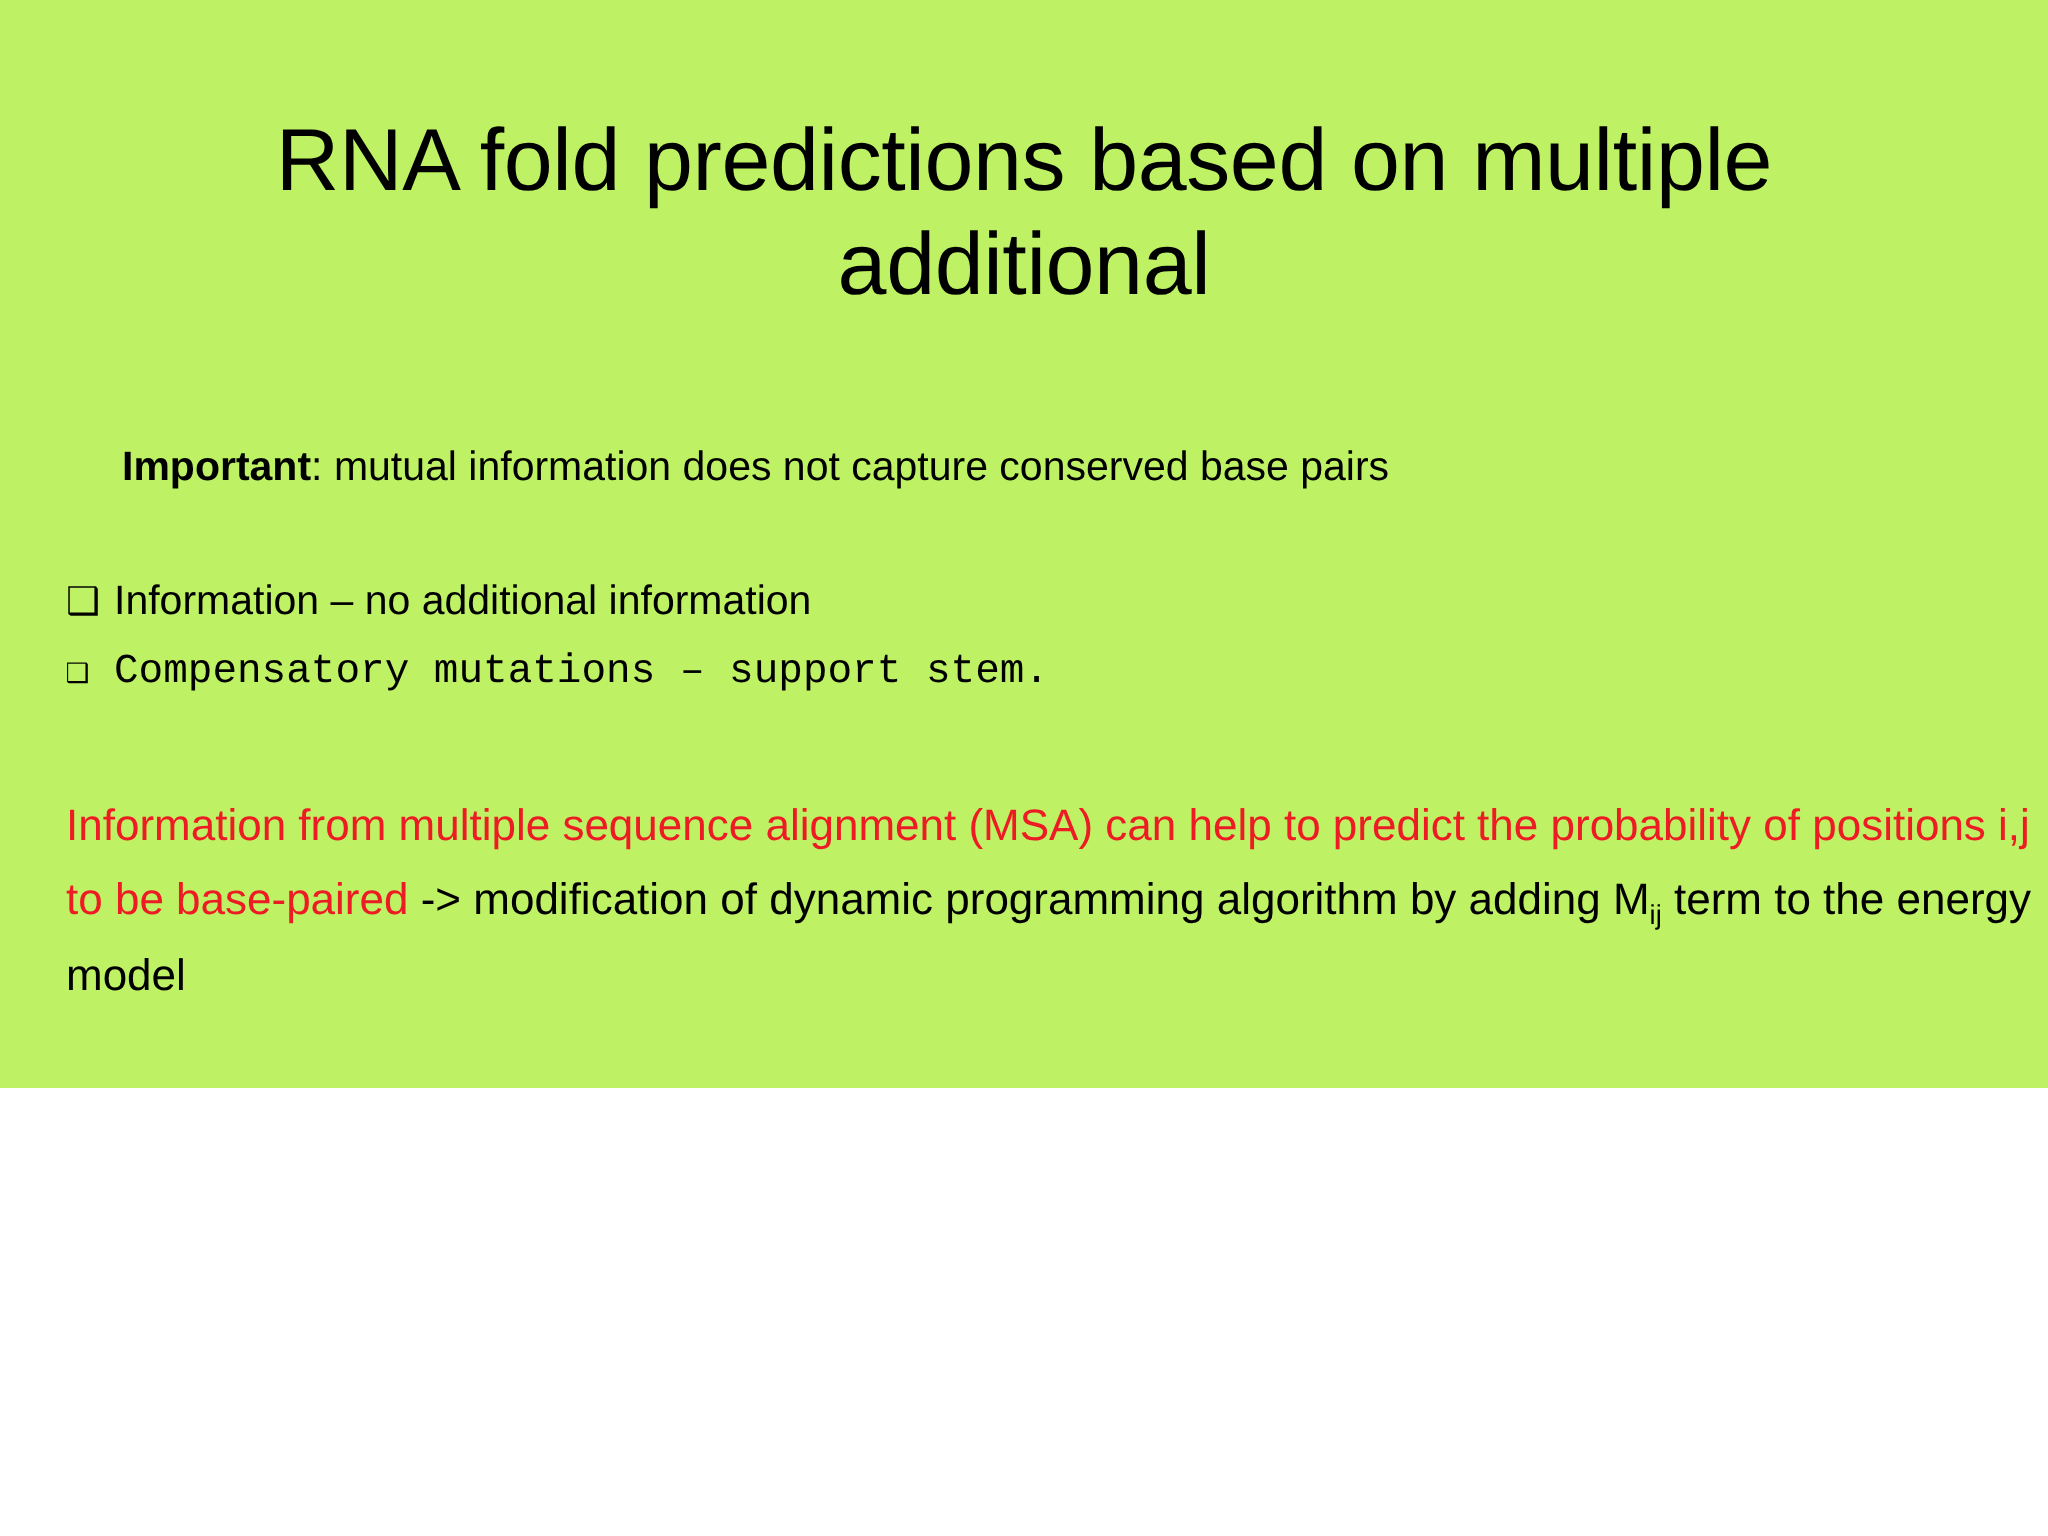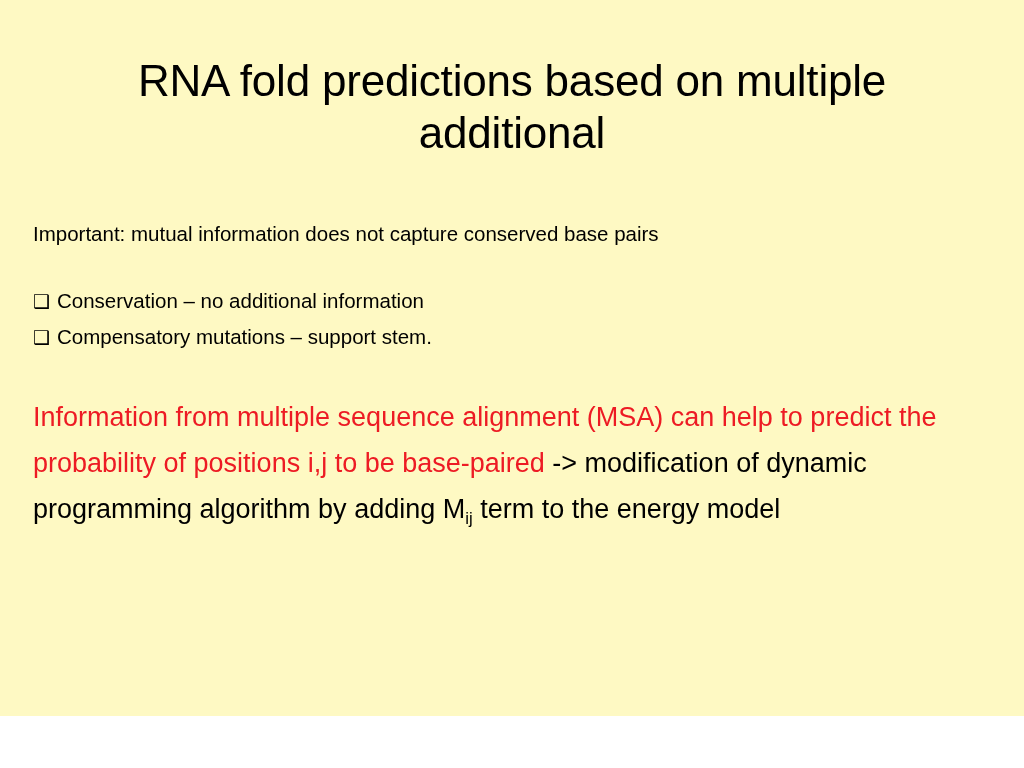--- a/index.html
+++ b/index.html
@@ -11,22 +11,22 @@
     height: 768px;
     background: #ffffff;
     font-family: "Liberation Sans", sans-serif;
     color: #000000;
     overflow: hidden;
   }
 
   .slide {
     position: relative;
     width: 1024px;
-    height: 716px;
-    background: #fef9c3;
+    height: 544px;
+    background: #bef264;
     box-sizing: border-box;
   }
 
   
   .slide-title {
     position: absolute;
     left: 52px;
     top: 26px;
     width: 920px;
     text-align: center;
@@ -50,53 +50,55 @@
     line-height: 1.0;
     color: #000000;
     margin: 0;
   }
 
   .para-important {
     margin-bottom: 0;
   }
 
   .bold {
-    font-weight: normal;
+    font-weight: bold;
+    margin-left: 28px;
   }
 
   .bullet-list {
     list-style: none;
     margin: 0;
     padding: 0;
     margin-top: 46px;
   }
 
   .bullet-item {
     font-size: 20.5px;
     line-height: 1.0;
     color: #000000;
     margin-bottom: 16px;
     display: block;
     white-space: nowrap;
   }
   .bullet-item:last-child {
     margin-bottom: 4px;
+    font-family: Liberation Mono, monospace;
   }
 
   .bullet-marker {
     display: inline-block;
     width: 24px;
     font-size: 19px;
     color: #000000;
     vertical-align: baseline;
   }
 
   .para-red-block {
     margin-top: 46px;
-    font-size: 27px;
+    font-size: 22px;
     line-height: 1.71;
     color: #000000;
     max-width: 985px;
   }
 
   .red {
     color: #ED1B24;
   }
 
   sub {
@@ -115,20 +117,20 @@
     <span>RNA fold predictions based on multiple</span>
     <br>
     <span>additional</span>
   </h1>
 
   <div class="body-block">
 
     <p class="para para-important"><span class="bold">Important</span><span>: </span><span>mutual information does not capture conserved base pairs</span></p>
 
     <ul class="bullet-list">
-      <li class="bullet-item"><span class="bullet-marker">❑</span><span>Conservation – no additional information</span></li>
+      <li class="bullet-item"><span class="bullet-marker">❑</span><span>Information – no additional information</span></li>
       <li class="bullet-item"><span class="bullet-marker">❑</span><span>Compensatory mutations – support stem.</span></li>
     </ul>
 
     <p class="para-red-block"><span class="red">Information from multiple sequence alignment (MSA) can help to predict the probability of positions i,j to be base-paired</span><span> -&gt; modification of dynamic programming algorithm by adding M</span><sub>ij</sub><span> term to the energy model</span></p>
 
   </div>
 </div>
 
 </body></html>

